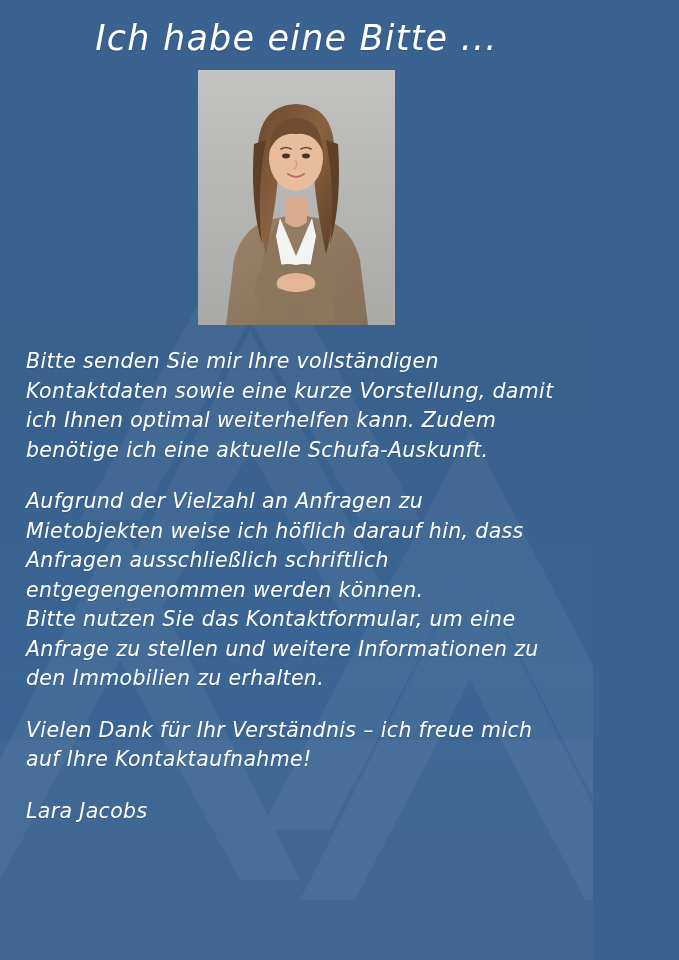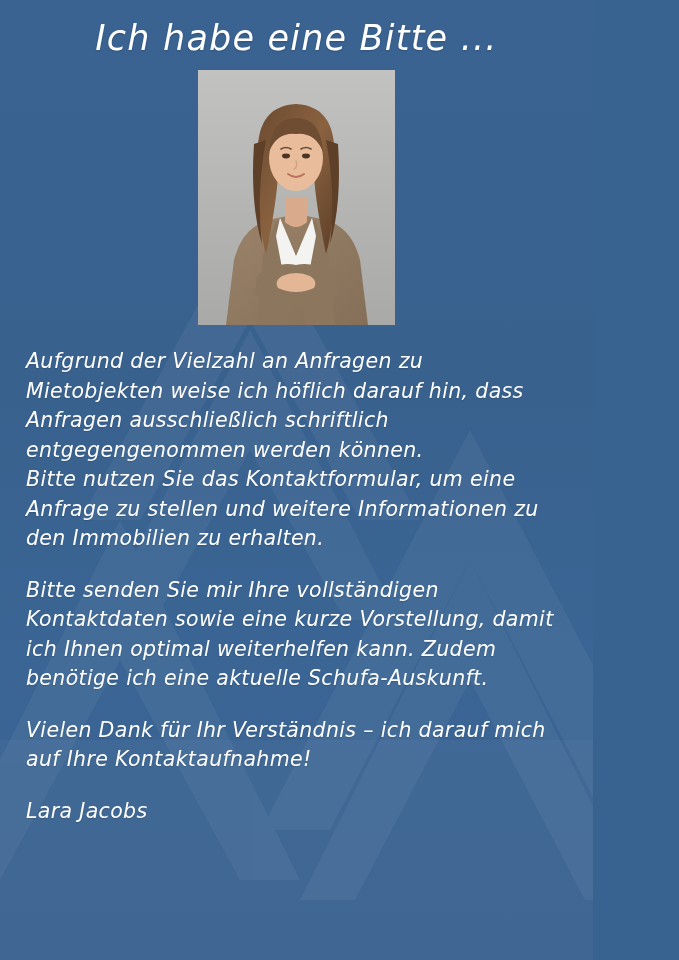--- a/index.html
+++ b/index.html
@@ -159,21 +159,21 @@
 
         <path d="M98 91 q2 6 -2 8" stroke="#cfa183" stroke-width="1.4" fill="none" stroke-linecap="round"></path>
         <path d="M90 104 q8 6 16 0" stroke="#b9725f" stroke-width="2" fill="none" stroke-linecap="round"></path>
 
         <path d="M60 205 q18 -14 38 -10 q20 -4 38 10 l4 20 q-42 14 -84 0 z" fill="#8d765e"></path>
         <path d="M84 206 q14 -6 28 0 q8 5 4 12 q-18 8 -36 0 q-4 -7 4 -12 z" fill="#e3b795"></path>
       </svg>
     </div>
 
     <div class="body-text">
+      <p class="para">Bitte senden Sie mir Ihre vollständigen Kontaktdaten sowie eine kurze Vorstellung, damit ich Ihnen optimal weiterhelfen kann. Zudem benötige ich eine aktuelle Schufa-Auskunft.</p>
       <p class="para">Aufgrund der Vielzahl an Anfragen zu Mietobjekten weise ich höflich darauf hin, dass Anfragen ausschließlich schriftlich entgegengenommen werden können.
 Bitte nutzen Sie das Kontaktformular, um eine Anfrage zu stellen und weitere Informationen zu den Immobilien zu erhalten.</p>
-      <p class="para">Bitte senden Sie mir Ihre vollständigen Kontaktdaten sowie eine kurze Vorstellung, damit ich Ihnen optimal weiterhelfen kann. Zudem benötige ich eine aktuelle Schufa-Auskunft.</p>
-      <p class="para">Vielen Dank für Ihr Verständnis – ich darauf mich auf Ihre Kontaktaufnahme!</p>
+      <p class="para">Vielen Dank für Ihr Verständnis – ich freue mich auf Ihre Kontaktaufnahme!</p>
       <p class="para tight sign-name">Lara Jacobs</p>
     </div>
 
   </div>
 </div>
 
 </body></html>

